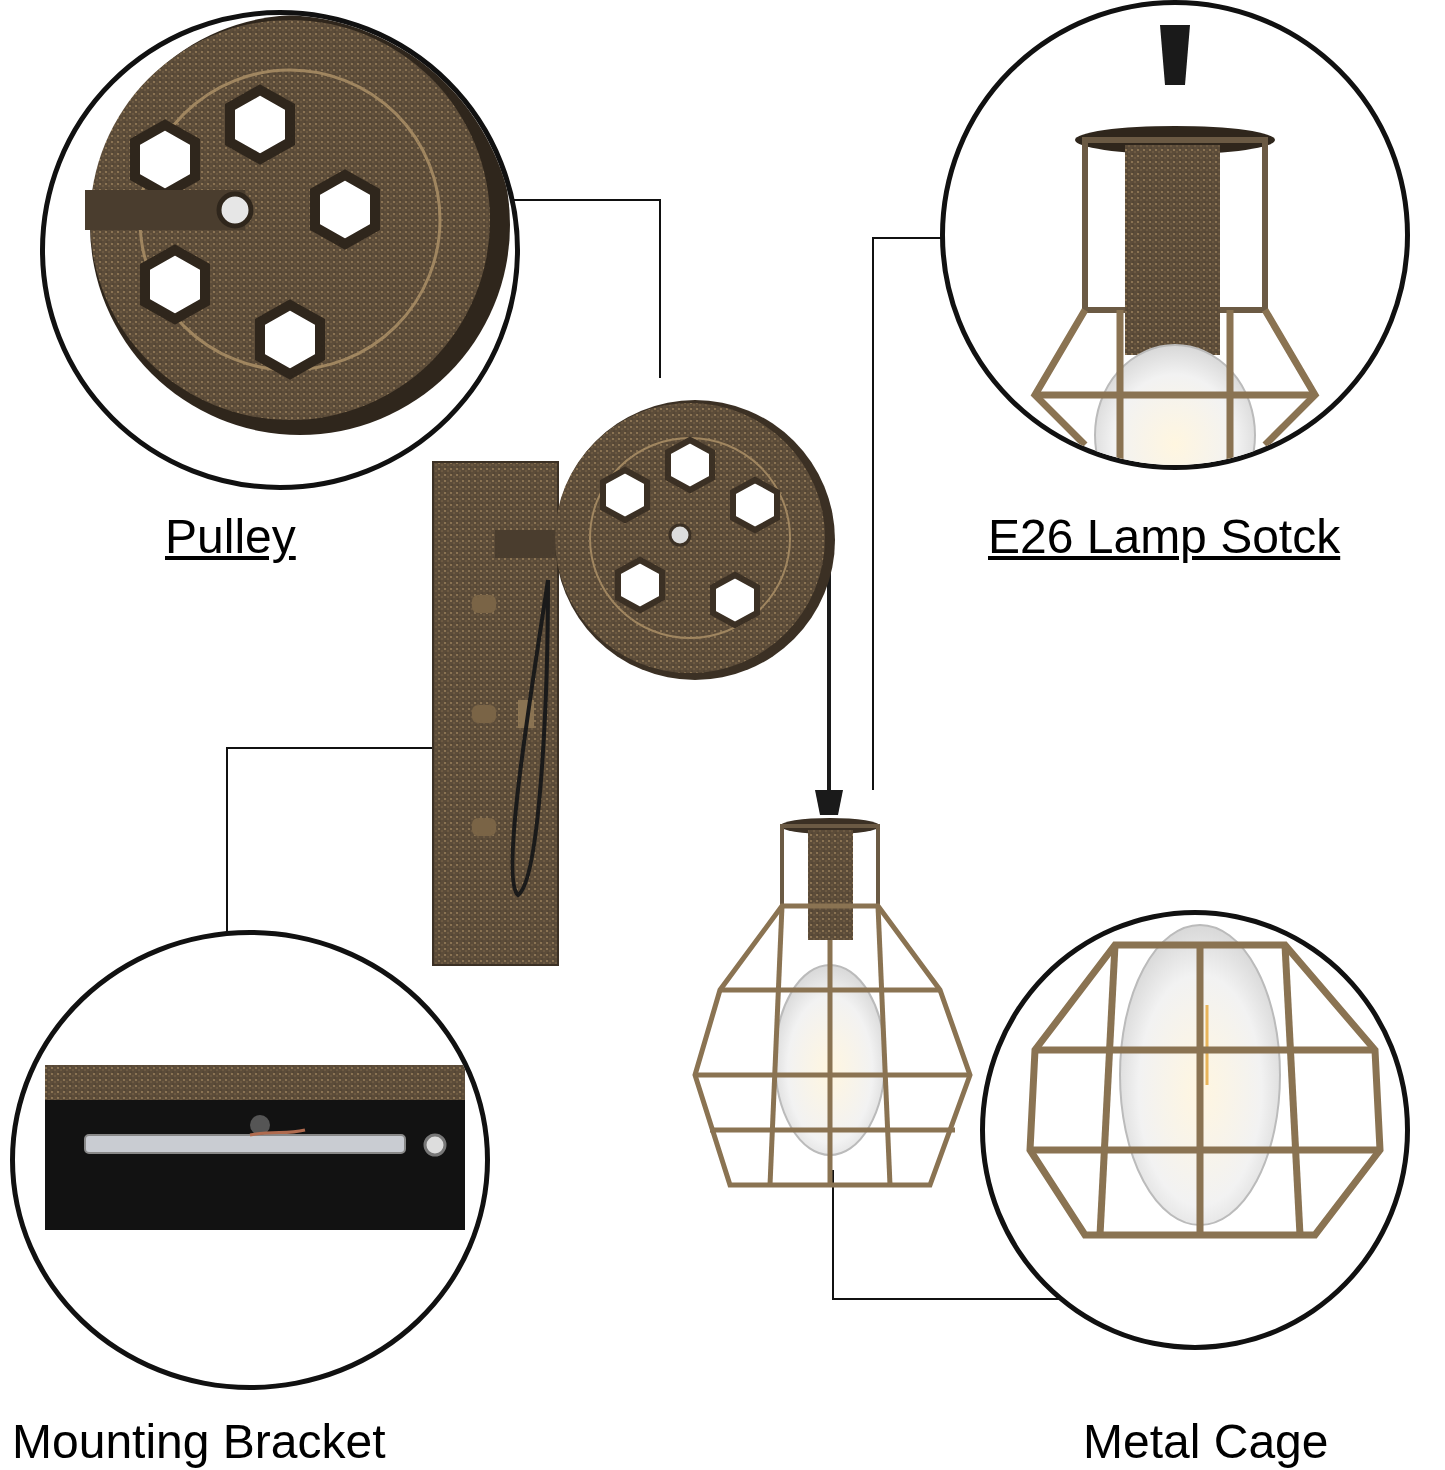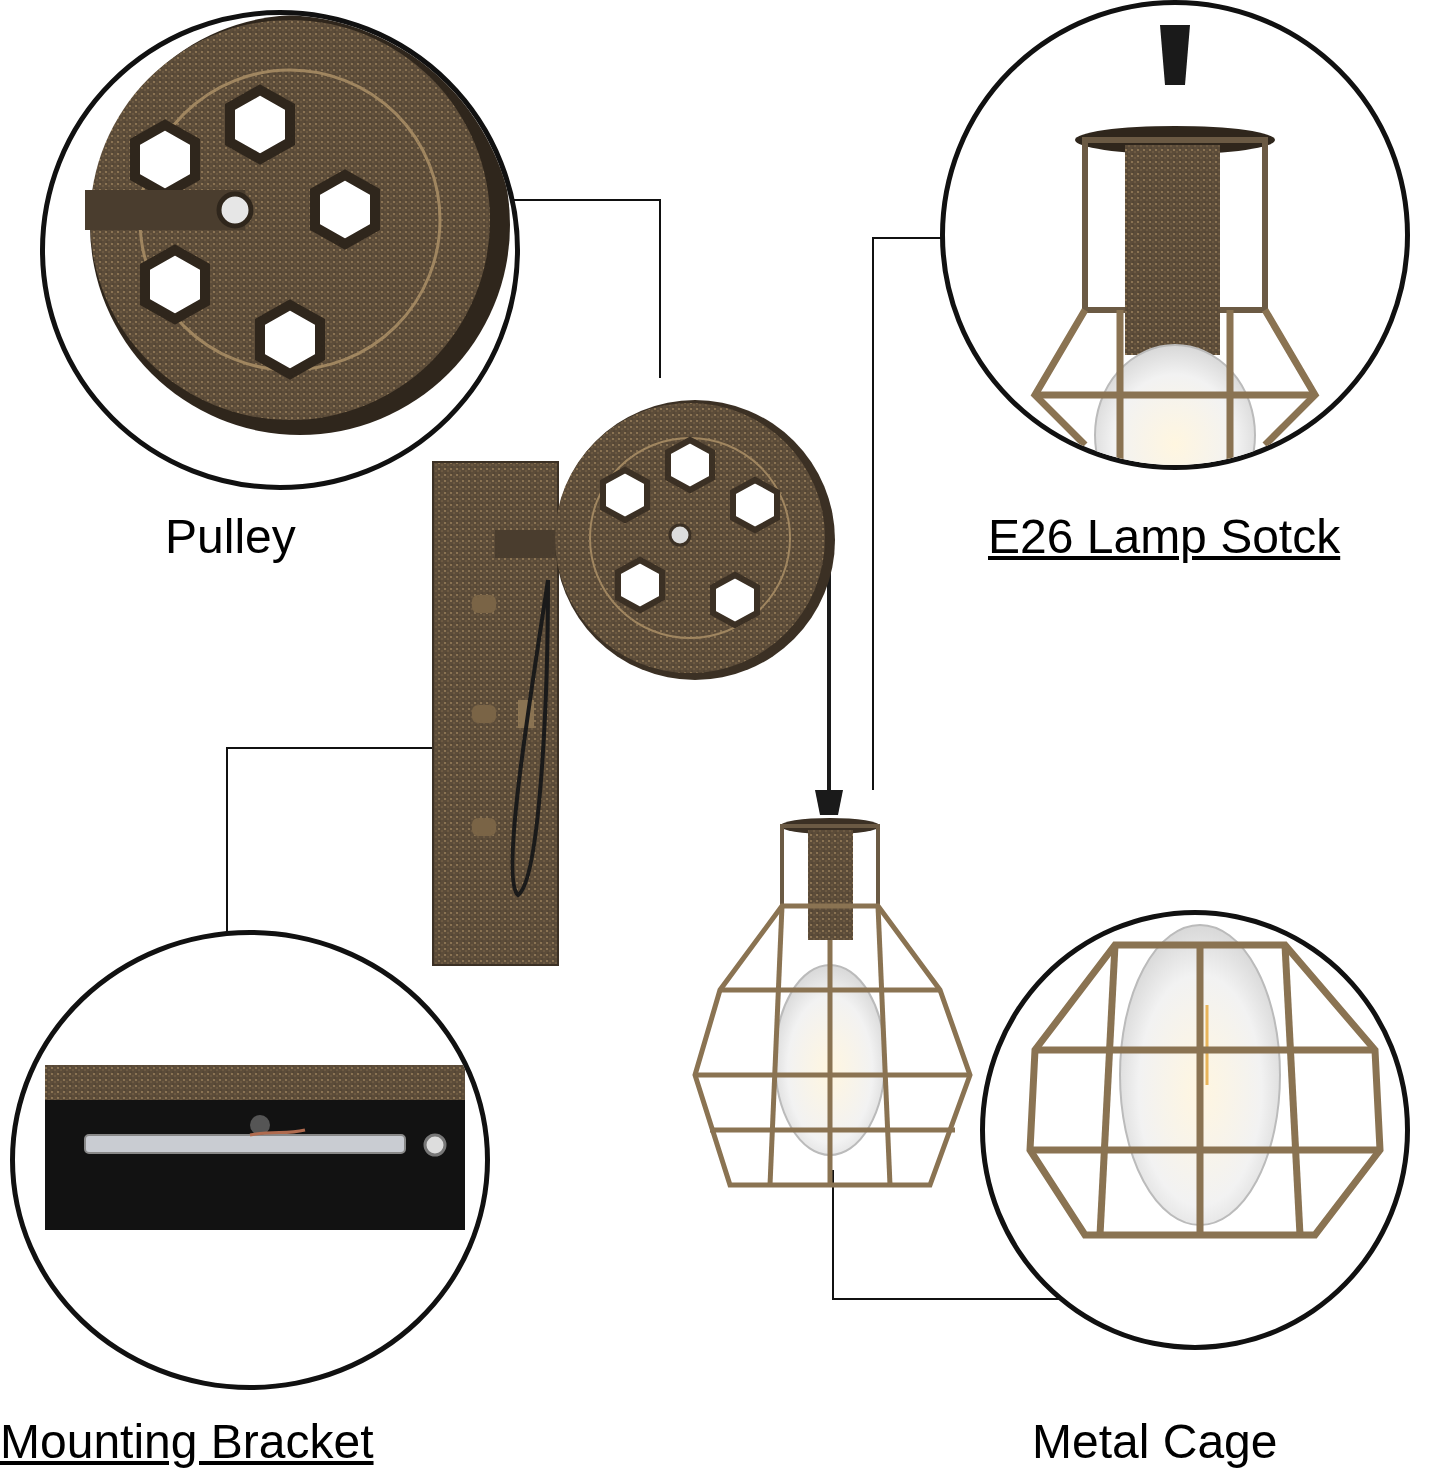--- a/index.html
+++ b/index.html
@@ -142,16 +142,16 @@
       <polygon points="130,30 300,30 390,135 395,235 330,320 100,320 45,235 50,135"></polygon>
       <line x1="50" y1="135" x2="390" y2="135"></line>
       <line x1="45" y1="235" x2="395" y2="235"></line>
       <line x1="130" y1="30" x2="115" y2="320"></line>
       <line x1="300" y1="30" x2="315" y2="320"></line>
       <line x1="215" y1="30" x2="215" y2="320"></line>
     </g>
   </svg>
 </div>
 
-<div class="label" style="left:165px;top:513px;">Pulley</div>
+<div class="label" style="left:165px;top:513px;text-decoration:underline;">Pulley</div>
 <div class="label" style="left:988px;top:513px;text-decoration:underline;">E26 Lamp Sotck</div>
-<div class="label" style="left:0;top:1418px;text-decoration:underline;">Mounting Bracket</div>
-<div class="label" style="left:1032px;top:1418px;">Metal Cage</div>
+<div class="label" style="left:12px;top:1418px;">Mounting Bracket</div>
+<div class="label" style="left:1083px;top:1418px;">Metal Cage</div>
 
 </body></html>

